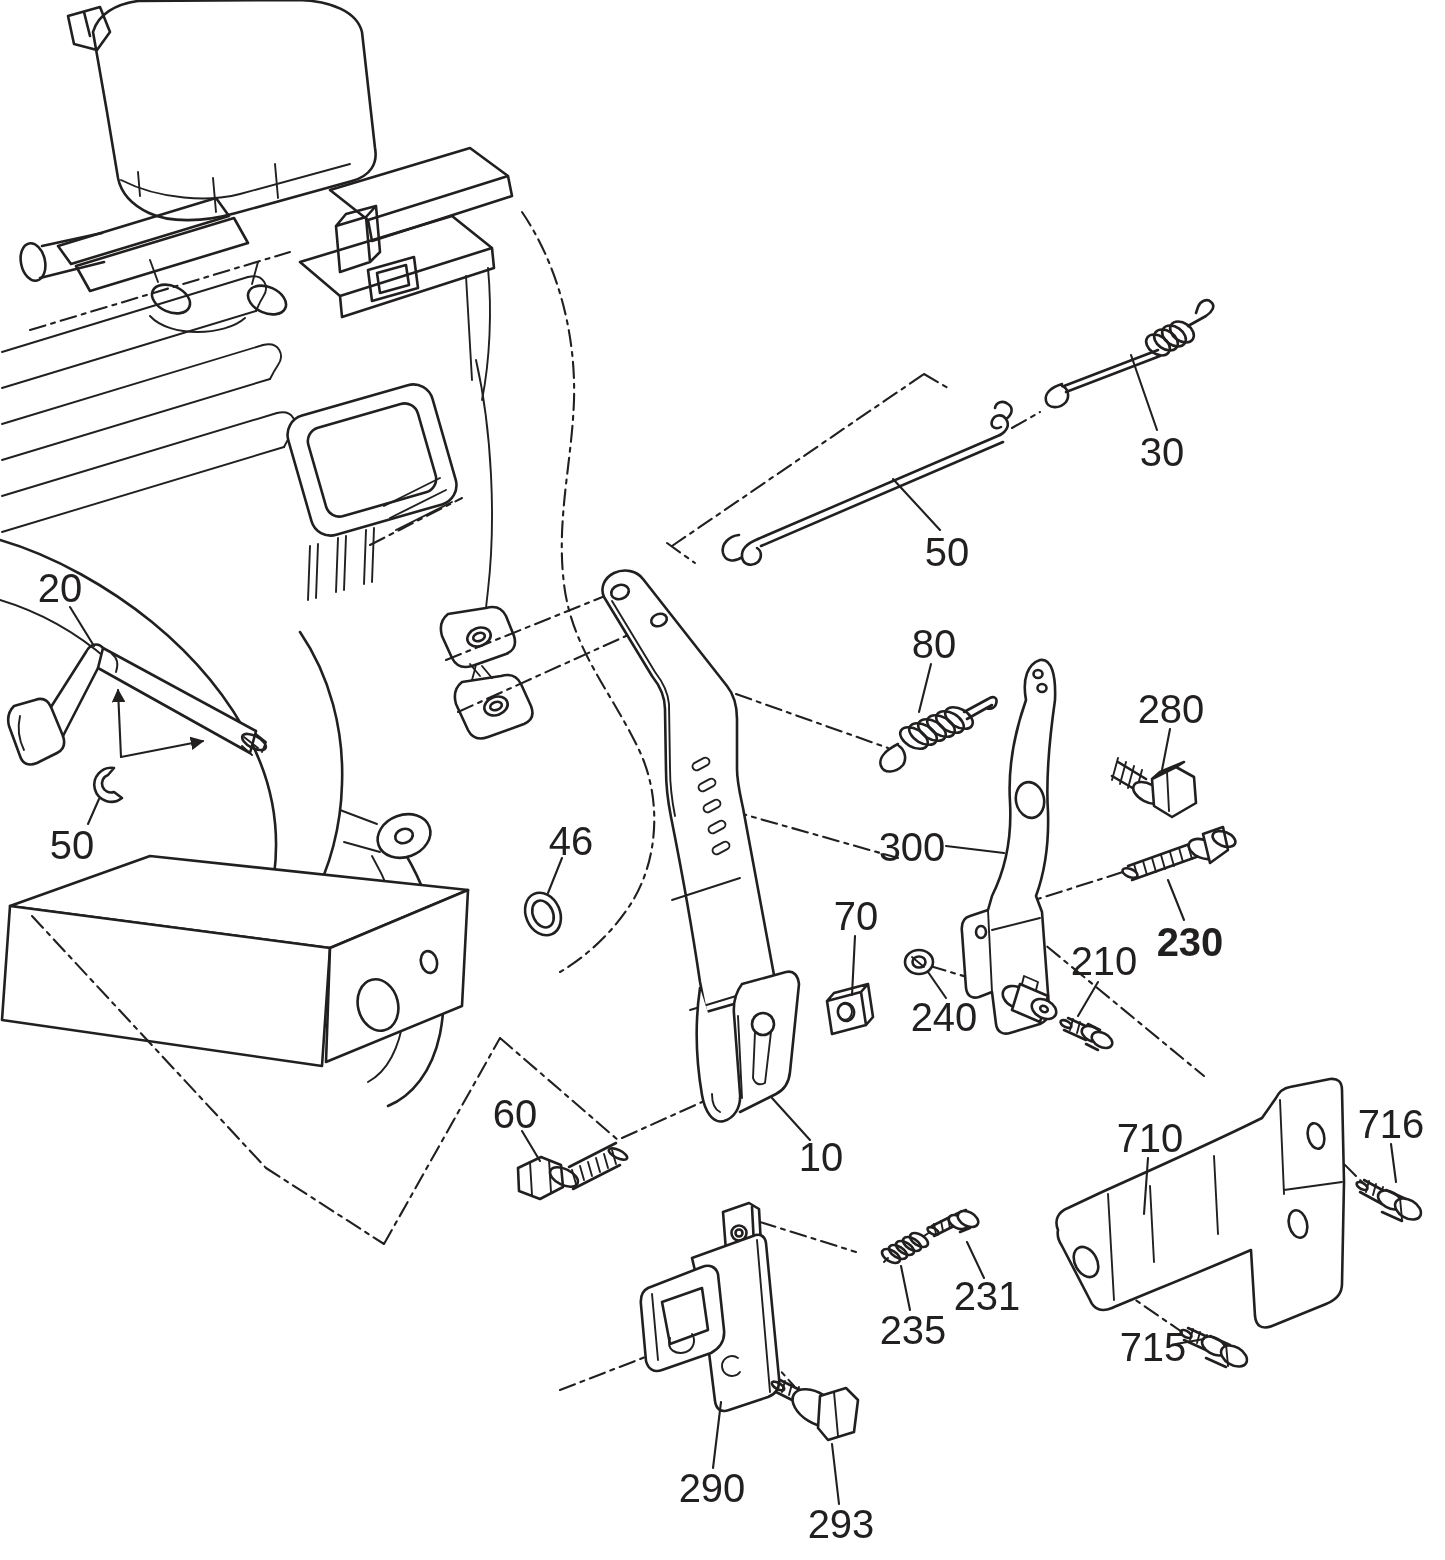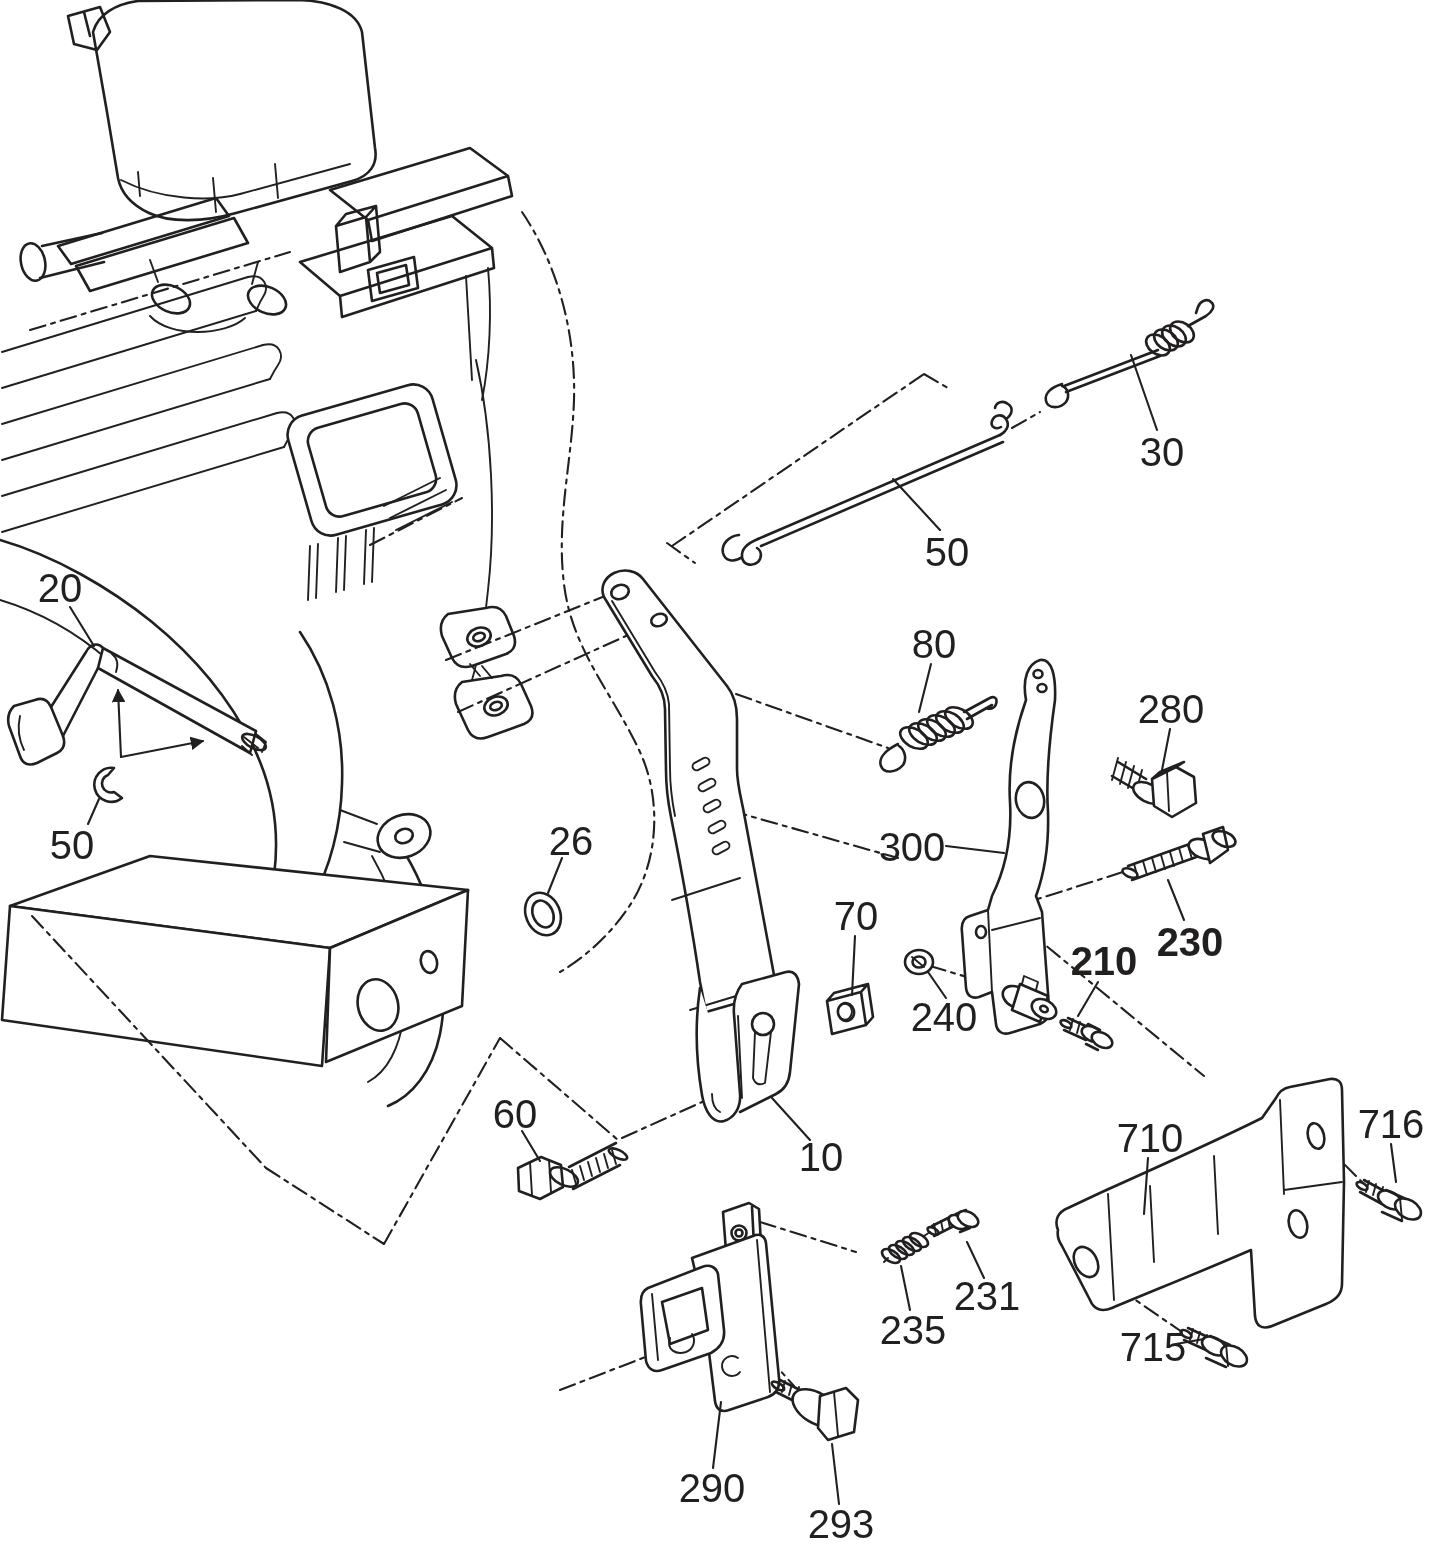--- a/index.html
+++ b/index.html
@@ -329,32 +329,32 @@
     <path class="ld" d="M 984,1278 L 967,1242"></path>
     <path class="ld" d="M 910,1310 L 901,1266"></path>
     <path class="ld" d="M 713,1468 L 721,1402"></path>
     <path class="ld" d="M 839,1504 L 832,1444"></path>
   </g>
 </svg>
 
 <div class="labels" id="labels">
       <div class="callout" style="left: 60px; top: 588px;">20</div>
       <div class="callout" style="left: 72px; top: 845px;">50</div>
-      <div class="callout" style="left: 571px; top: 841px;">26</div>
+      <div class="callout" style="left: 571px; top: 841px;">46</div>
       <div class="callout" style="left: 515px; top: 1114px;">60</div>
       <div class="callout" style="left: 821px; top: 1157px;">10</div>
       <div class="callout" style="left: 856px; top: 916px;">70</div>
       <div class="callout" style="left: 947px; top: 552px;">50</div>
       <div class="callout" style="left: 1162px; top: 452px;">30</div>
       <div class="callout" style="left: 934px; top: 644px;">80</div>
       <div class="callout" style="left: 912px; top: 847px;">300</div>
       <div class="callout" style="left: 1171px; top: 709px;">280</div>
       <div class="callout" style="left: 1190px; top: 942px; font-weight: bold;">230</div>
       <div class="callout" style="left: 944px; top: 1017px;">240</div>
-      <div class="callout" style="left: 1104px; top: 961px; font-weight: bold;">210</div>
+      <div class="callout" style="left: 1104px; top: 961px;">210</div>
       <div class="callout" style="left: 1150px; top: 1138px;">710</div>
       <div class="callout" style="left: 1391px; top: 1124px;">716</div>
       <div class="callout" style="left: 1153px; top: 1347px;">715</div>
       <div class="callout" style="left: 987px; top: 1296px;">231</div>
       <div class="callout" style="left: 913px; top: 1330px;">235</div>
       <div class="callout" style="left: 712px; top: 1488px;">290</div>
       <div class="callout" style="left: 841px; top: 1524px;">293</div>
     </div>
 </div>
 

